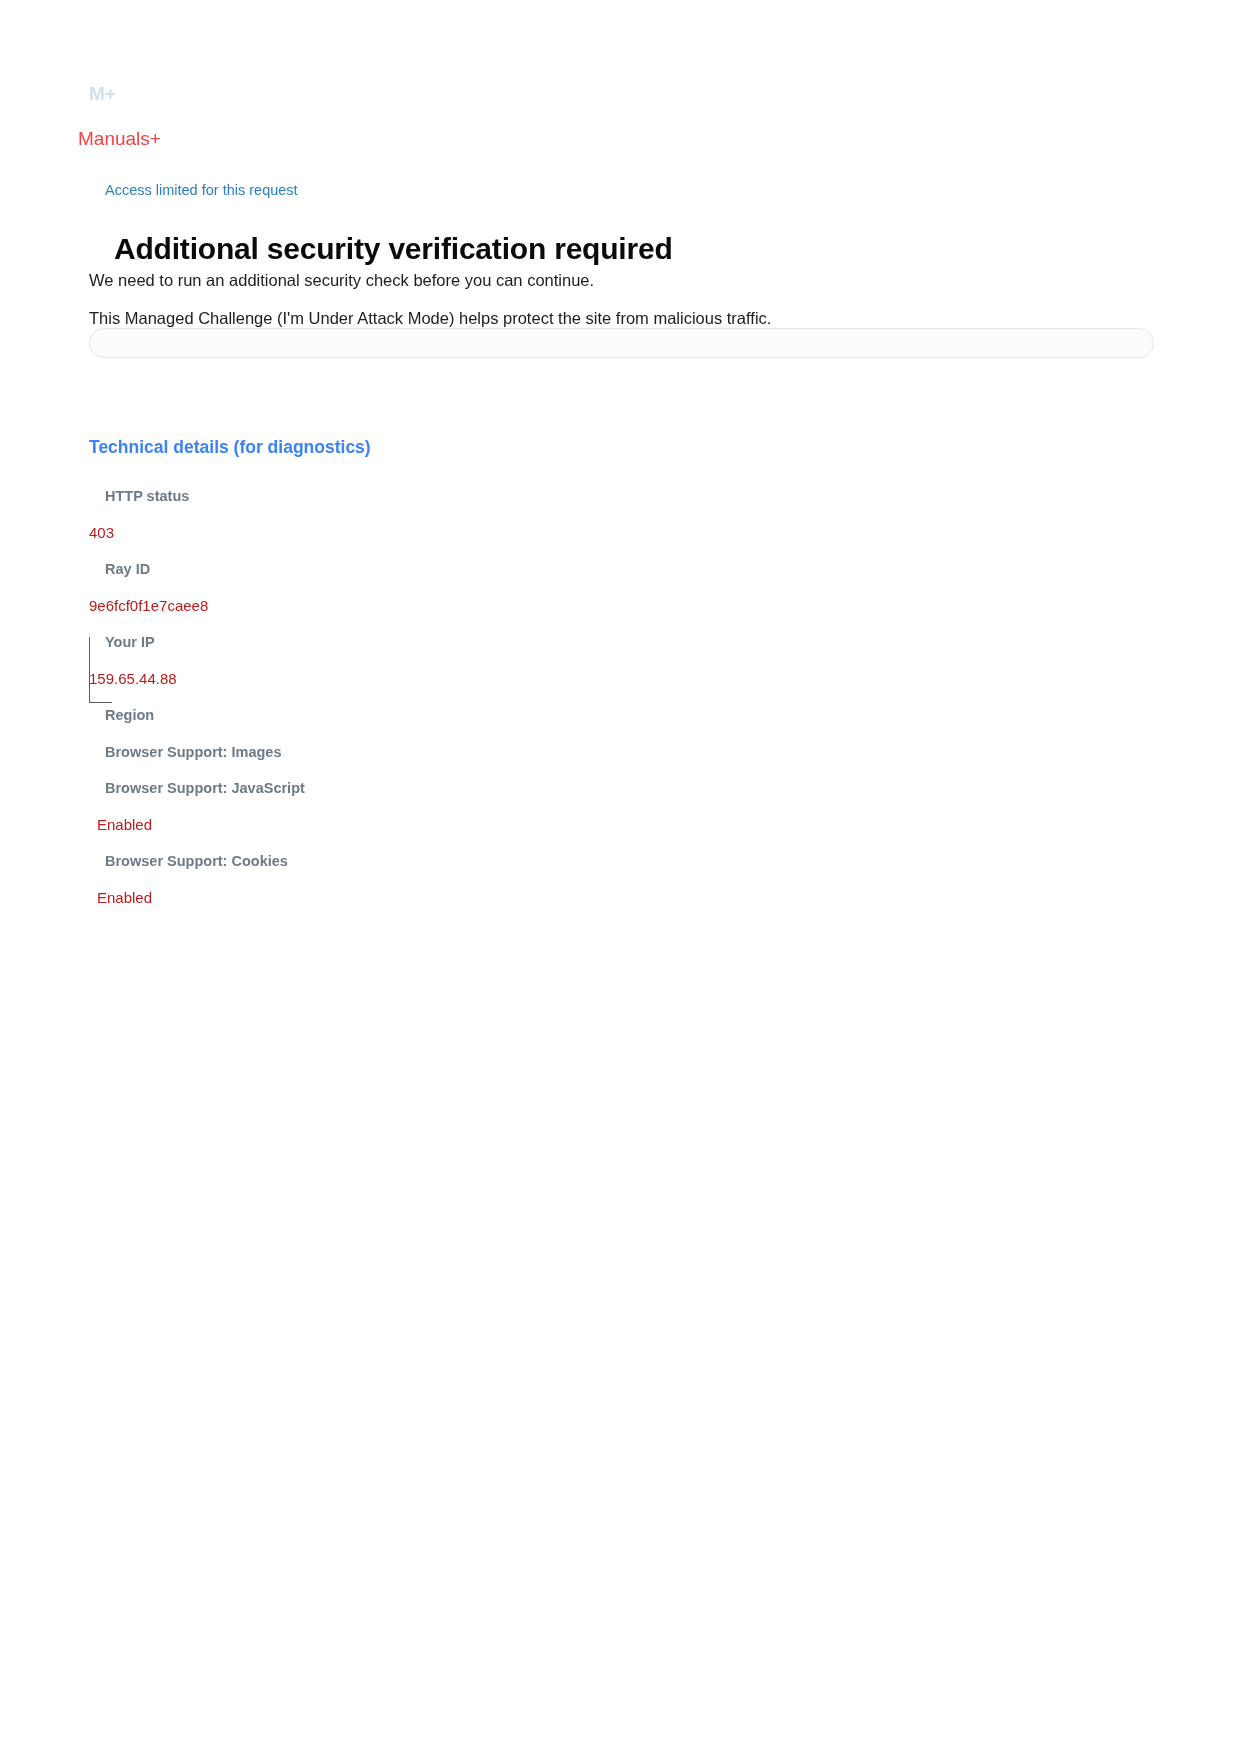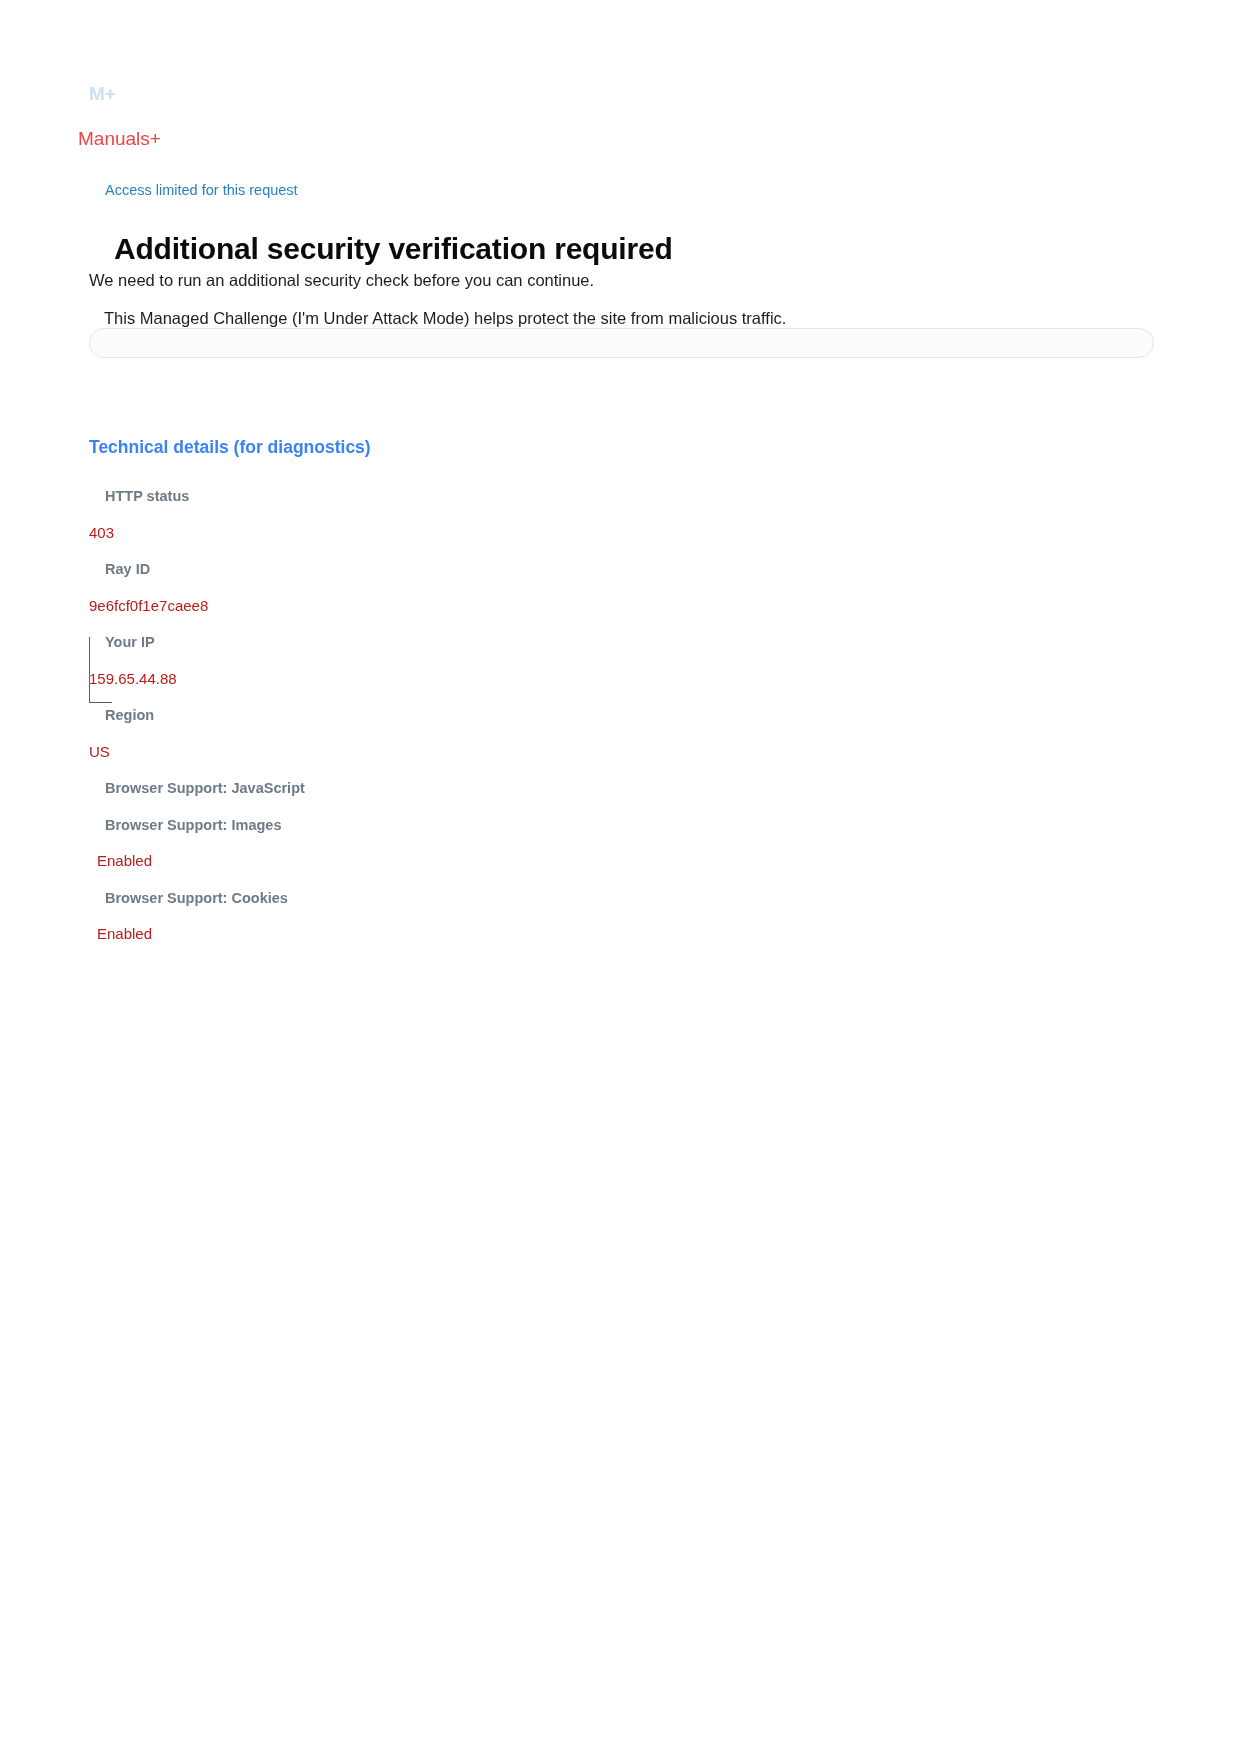--- a/index.html
+++ b/index.html
@@ -59,21 +59,21 @@
   }
   .para1 {
     position: absolute;
     left: 89px;
     top: 254px;
     font-size: 16.5px;
     color: #1d1d1d;
   }
   .para2 {
     position: absolute;
-    left: 104px;
+    left: 89px;
     top: 292px;
     font-size: 16.5px;
     color: #1d1d1d;
   }
   .challenge-widget {
     position: absolute;
     left: 89px;
     top: 328px;
     width: 1065px;
     height: 30px;
@@ -145,25 +145,24 @@
     <p class="tech-term">HTTP status</p>
     <p class="tech-def nopad">403</p>
 
     <p class="tech-term">Ray ID</p>
     <p class="tech-def nopad">9e6fcf0f1e7caee8</p>
 
     <p class="tech-term">Your IP</p>
     <p class="tech-def nopad">159.65.44.88</p>
 
     <p class="tech-term">Region</p>
-    <p class="tech-def nopad">US</p>
+
+    <p class="tech-term">Browser Support: Images</p>
 
     <p class="tech-term">Browser Support: JavaScript</p>
-
-    <p class="tech-term">Browser Support: Images</p>
     <p class="tech-def">Enabled</p>
 
     <p class="tech-term">Browser Support: Cookies</p>
     <p class="tech-def">Enabled</p>
   </div>
 
   <div class="corner-rule"></div>
 
 </div>
 

